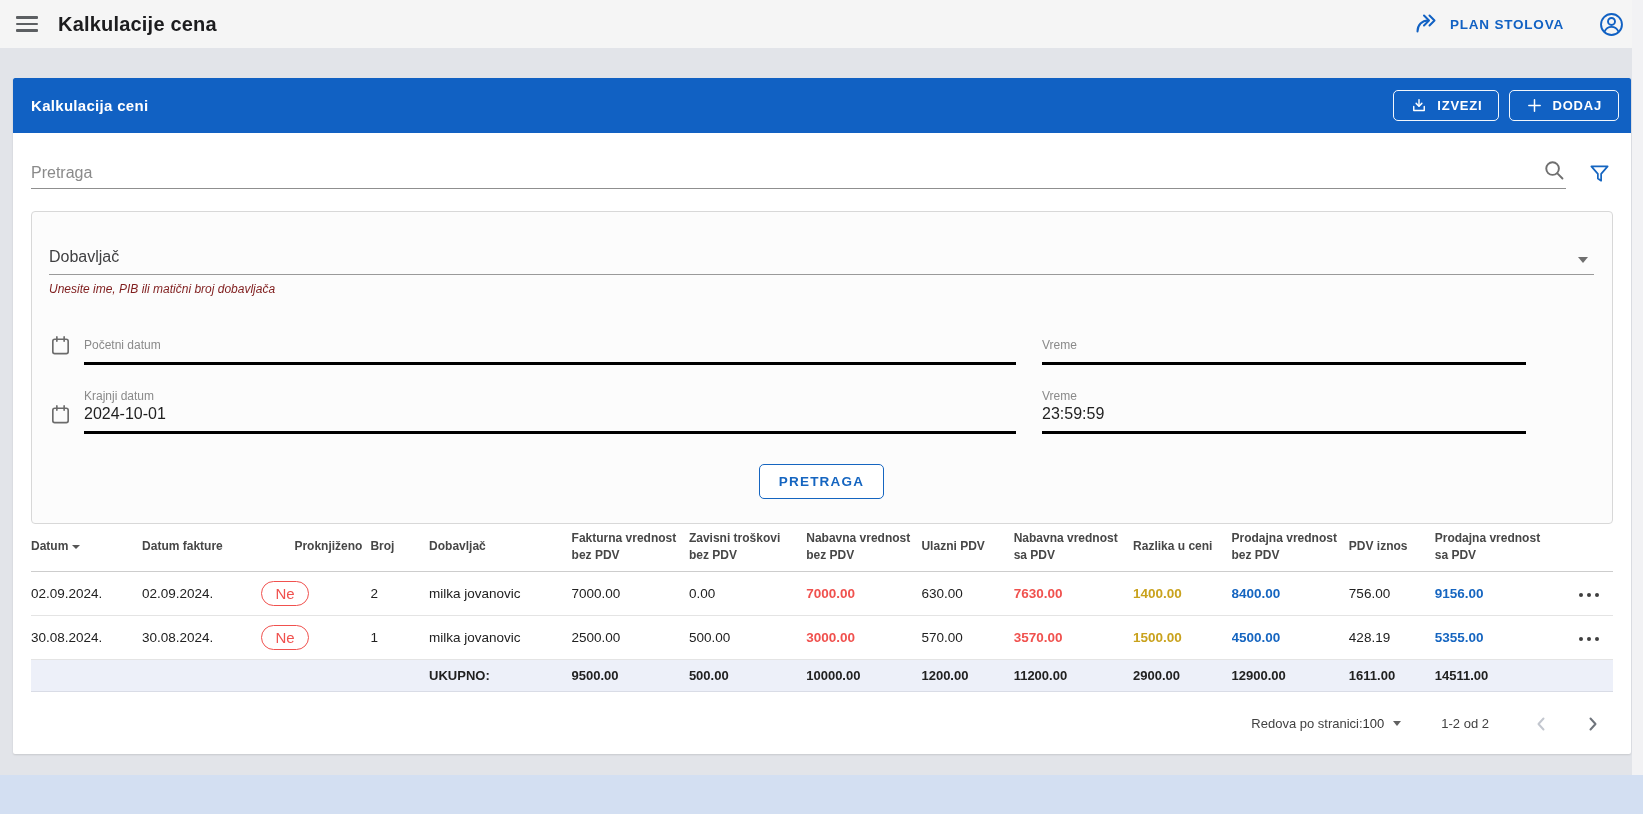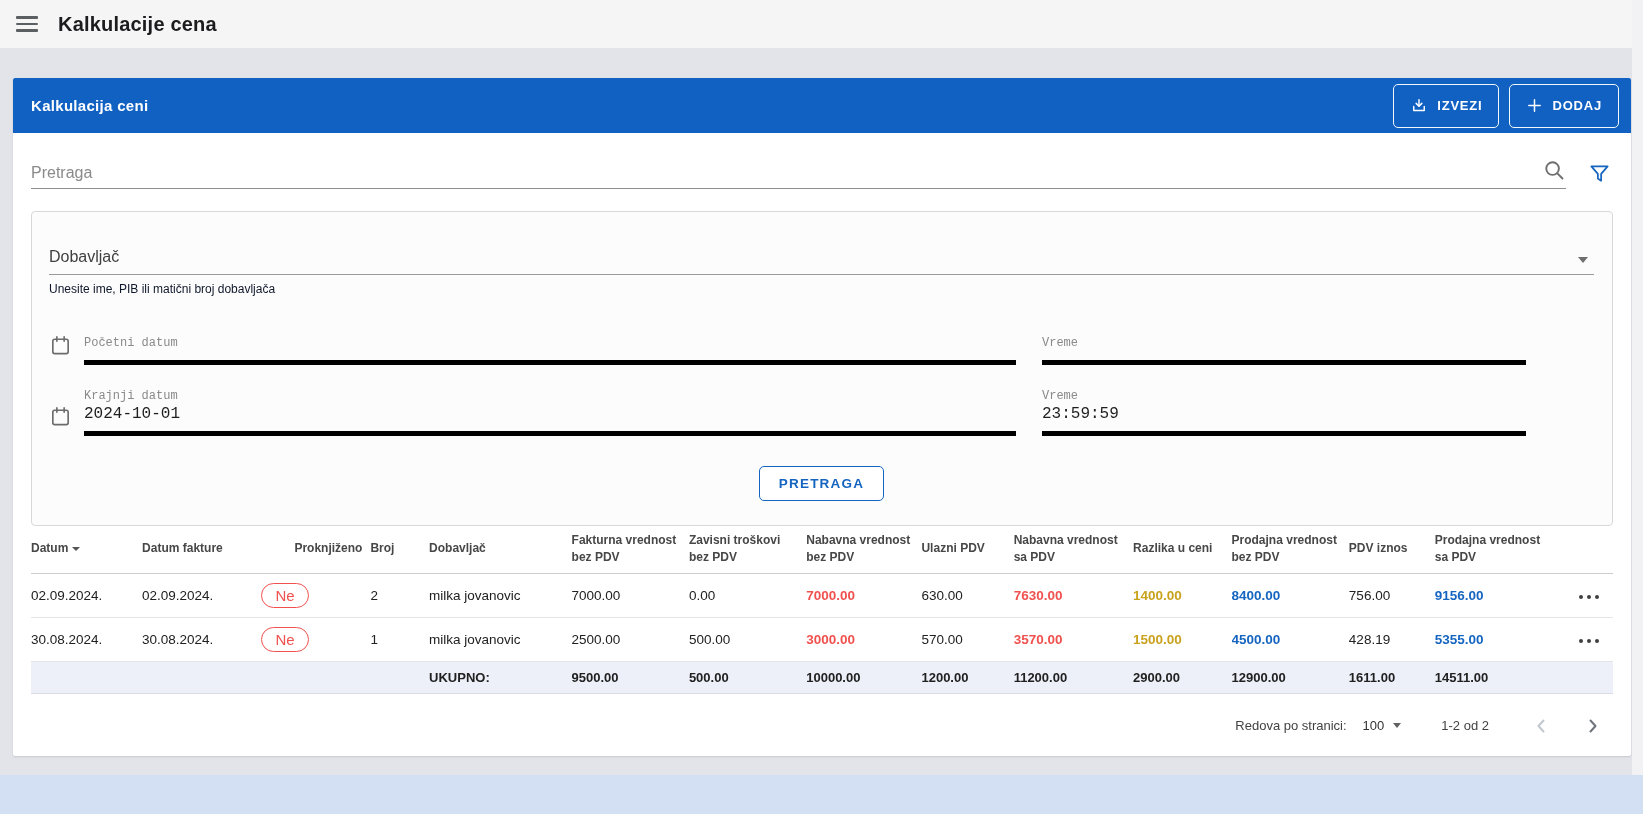--- a/index.html
+++ b/index.html
@@ -21,21 +21,21 @@
 
   
   .card { margin:30px 12px 0 13px; background:#ffffff; border-radius:0 0 2px 2px;
     box-shadow:0 1px 2px rgba(0,0,0,.12); }
   .card-header { background:#1161c3; height:55px; display:flex; align-items:center;
     padding:0 12px 0 18px; border-radius:2px 2px 0 0; }
   .card-header-title { color:#ffffff; font-size:15px; font-weight:700; letter-spacing:.3px; }
   .card-header-actions { margin-left:auto; display:flex; gap:10px; }
   .hdr-btn { display:flex; align-items:center; gap:9px; background:transparent;
     border:1px solid rgba(255,255,255,.95); border-radius:5px; color:#ffffff;
-    font-weight:700; font-size:13px; letter-spacing:.8px; padding:0 16px; height:44px;
+    font-weight:700; font-size:13px; letter-spacing:.8px; padding:0 16px; height:31px;
     cursor:pointer; font-family:inherit; }
 
   .card-body { padding:0 18px 14px 18px; }
 
   
   .search-row { display:flex; align-items:flex-end; padding-top:26px; gap:22px; }
   .search-field { flex:1; display:flex; align-items:flex-end; gap:8px;
     border-bottom:1px solid #8f8f8f; padding-bottom:6px; }
   .search-field input { flex:1; border:none; outline:none; font-size:16px; color:#202020;
     font-family:inherit; background:transparent; }
@@ -43,27 +43,27 @@
   .filter-btn { background:none; border:none; cursor:pointer; padding:0 2px 4px 0; display:flex; }
 
   
   .filter-panel { margin-top:22px; border:1px solid #d8d8d8; border-radius:4px;
     background:#fcfcfc; padding:20px 18px 16px 17px; }
   .supplier-select { display:flex; align-items:flex-end; border-bottom:1px solid #9a9a9a;
     padding:16px 6px 8px 0; cursor:pointer; }
   .supplier-label { font-size:16px; color:#3f3f41; flex:1; }
   .caret-down { width:0; height:0; border-left:5.5px solid transparent;
     border-right:5.5px solid transparent; border-top:6px solid #6f6f6f; margin-bottom:3px; }
-  .supplier-hint { font-size:12px; color:#0f172a; margin-top:7px; }
+  .supplier-hint { font-size:12px; color:#7f1d1d; margin-top:7px;font-style:italic; }
 
   .dt-grid { display:grid; grid-template-columns:1fr 484px; column-gap:26px;
     padding-right:68px; margin-top:14px; }
   .dt-row { display:flex; align-items:flex-end; gap:10px; margin-top:24px; }
   .cal-icon { flex:none; margin-bottom:4px; display:flex; }
-  .field { flex:1; border-bottom:5px solid #000000; padding-bottom:8px;font-family:Liberation Mono, monospace; }
+  .field { flex:1; border-bottom:3px solid #000000; padding-bottom:8px; }
   .field-label { font-size:12px; color:#8a8a8a; display:block; margin-bottom:2px; }
   .field input { width:100%; border:none; outline:none; background:transparent;
     font-size:16px; color:#1f1f1f; font-family:inherit; }
   .time-row { display:flex; align-items:flex-end; margin-top:24px; }
 
   .panel-actions { display:flex; justify-content:center; margin-top:30px; margin-bottom:8px; }
   .pretraga-btn { background:#ffffff; border:1px solid #1565c0; border-radius:5px;
     color:#1565c0; font-weight:700; font-size:13.5px; letter-spacing:1.2px;
     padding:9px 19px; cursor:pointer; font-family:inherit; }
 
@@ -86,21 +86,21 @@
   tfoot td { background:#edf0f9; font-weight:700; font-size:13px;
     border-bottom:1px solid #d9dce6; padding:8px 8px 8px 0; }
   .cell-actions { text-align:right; }
   .dots-btn { background:none; border:none; cursor:pointer; display:inline-flex; gap:3.5px;
     padding:4px 6px 4px 0; align-items:center; }
   .dots-btn .dot { width:4.5px; height:4.5px; border-radius:50%; background:#3f3f3f; }
 
   
   .pagination { display:flex; align-items:center; justify-content:flex-end;
     margin-top:16px; padding-right:4px; font-size:13px; color:#424242; }
-  .rpp-label { margin-right:16px; }
+  .rpp-label { }
   .rpp-select { display:flex; align-items:center; gap:9px; background:none; border:none;
     cursor:pointer; font-size:13px; color:#333; font-family:inherit; }
   .rpp-caret { width:0; height:0; border-left:4.5px solid transparent;
     border-right:4.5px solid transparent; border-top:5px solid #616161; }
   .range-label { margin-left:40px; }
   .pg-btn { background:none; border:none; cursor:pointer; display:flex; padding:4px; }
   .pg-prev { margin-left:36px; }
   .pg-next { margin-left:20px; }
 
   
@@ -111,20 +111,39 @@
 </head>
 <body>
 
 <header class="topbar">
   <button class="hamburger">
     <span></span>
       <span></span>
       <span></span>
   </button>
   <div class="app-title">Kalkulacije cena</div>
+  <div class="topbar-right">
+    <button class="plan-link">
+      <span style="display:flex">
+        <svg width="27" height="24" viewBox="0 0 24 24" fill="none" stroke="#1161c3" stroke-width="2" stroke-linecap="round" stroke-linejoin="round">
+          <path d="M3 19.5 C3 13 7.5 8.5 13.5 8.5"></path>
+          <polyline points="9.5 3.5, 14.5 8.5, 9.5 13.5"></polyline>
+          <polyline points="15 3.5, 20 8.5, 15 13.5"></polyline>
+        </svg>
+      </span>
+      <span>PLAN STOLOVA</span>
+    </button>
+    <button class="avatar-btn">
+      <svg width="27" height="27" viewBox="0 0 24 24" fill="none" stroke="#1161c3" stroke-width="1.7" stroke-linecap="round">
+        <circle cx="12" cy="12" r="9.3"></circle>
+        <circle cx="12" cy="9.3" r="3.1"></circle>
+        <path d="M5.8 18.3 C7.3 15.1 9.9 14.1 12 14.1 C14.1 14.1 16.7 15.1 18.2 18.3"></path>
+      </svg>
+    </button>
+  </div>
 </header>
 
 <main class="card">
   <div class="card-header">
     <div class="card-header-title">Kalkulacija ceni</div>
     <div class="card-header-actions">
       <button class="hdr-btn">
         <span style="display:flex">
           <svg width="18" height="18" viewBox="0 0 24 24" fill="none" stroke="#ffffff" stroke-width="1.9" stroke-linecap="round" stroke-linejoin="round">
             <line x1="12" y1="3.5" x2="12" y2="12"></line>

